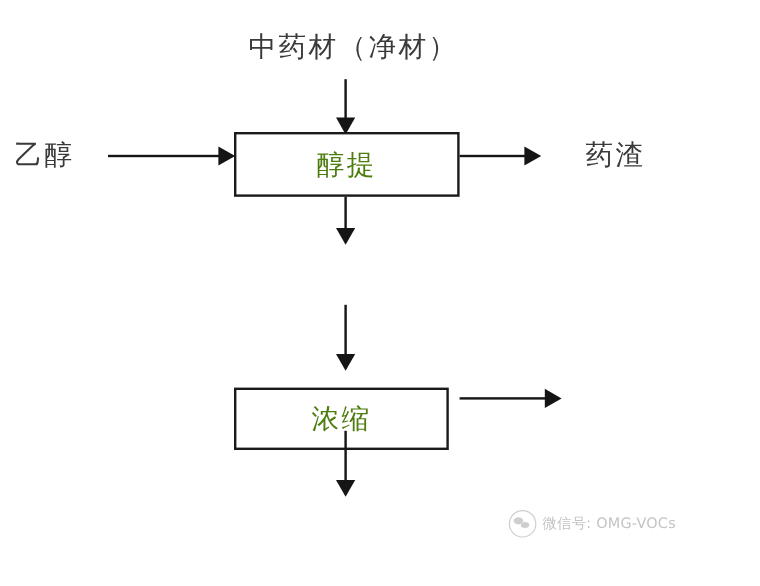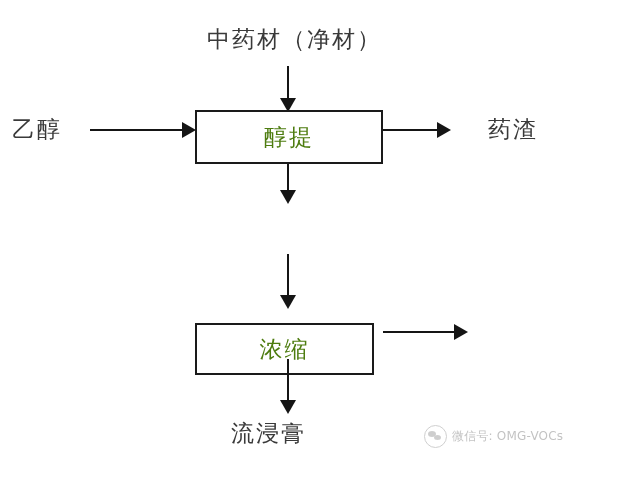--- a/index.html
+++ b/index.html
@@ -142,21 +142,20 @@
 
 <div id="canvas">
 
   <div class="free-label" id="label-material">中药材（净材）</div>
 
   <div class="free-label" id="label-ethanol">乙醇</div>
 
   <div class="free-label" id="label-residue">药渣</div>
 
 
-  <div class="free-label" id="label-fluidext">流浸膏</div>
 
   <div class="v-line" id="line-material-in"></div>
   <div class="arrow-head arrow-down" id="head-material-in"></div>
 
   <div class="h-line" id="line-ethanol-in"></div>
   <div class="arrow-head arrow-right" id="head-ethanol-in"></div>
 
   <div class="node-box" id="box-extraction">
     <span class="node-label">醇提</span>
   </div>

